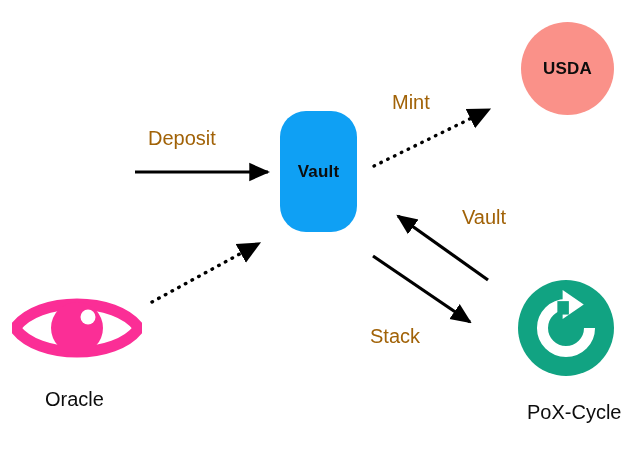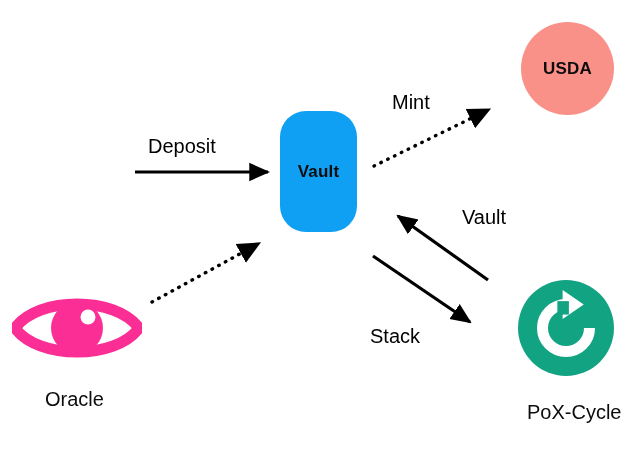--- a/index.html
+++ b/index.html
@@ -45,21 +45,21 @@
     font-size: 20px;
     color: #0d0d0d;
     line-height: 1;
     white-space: nowrap;
     user-select: none;
   }
   .edge-label {
     position: absolute;
     font-family: "Liberation Sans", sans-serif;
     font-size: 20px;
-    color: #000000;
+    color: #a16207;
     line-height: 1;
     white-space: nowrap;
     user-select: none;
   }
   #stx-node {
     left: 25px;
     top: 124px;
     width: 90px;
     height: 90px;
     background: #FBD33C;
@@ -97,21 +97,21 @@
     height: 100%;
   }
   #edges-layer {
     position: absolute;
     left: 0;
     top: 0;
     width: 640px;
     height: 466px;
     pointer-events: none;
   }
-  #label-deposit { left: 148px; top: 136px; }
+  #label-deposit { left: 148px; top: 128px; }
   #label-mint    { left: 392px; top: 92px; }
   #label-values  { left: 192px; top: 295px; }
   #label-yield   { left: 462px; top: 207px; }
   #label-stack   { left: 370px; top: 326px; }
   #label-oracle  { left: 45px;  top: 389px; text-align: center; }
   #label-pox     { left: 527px; top: 402px; }
 </style>
 </head>
 <body>
 

